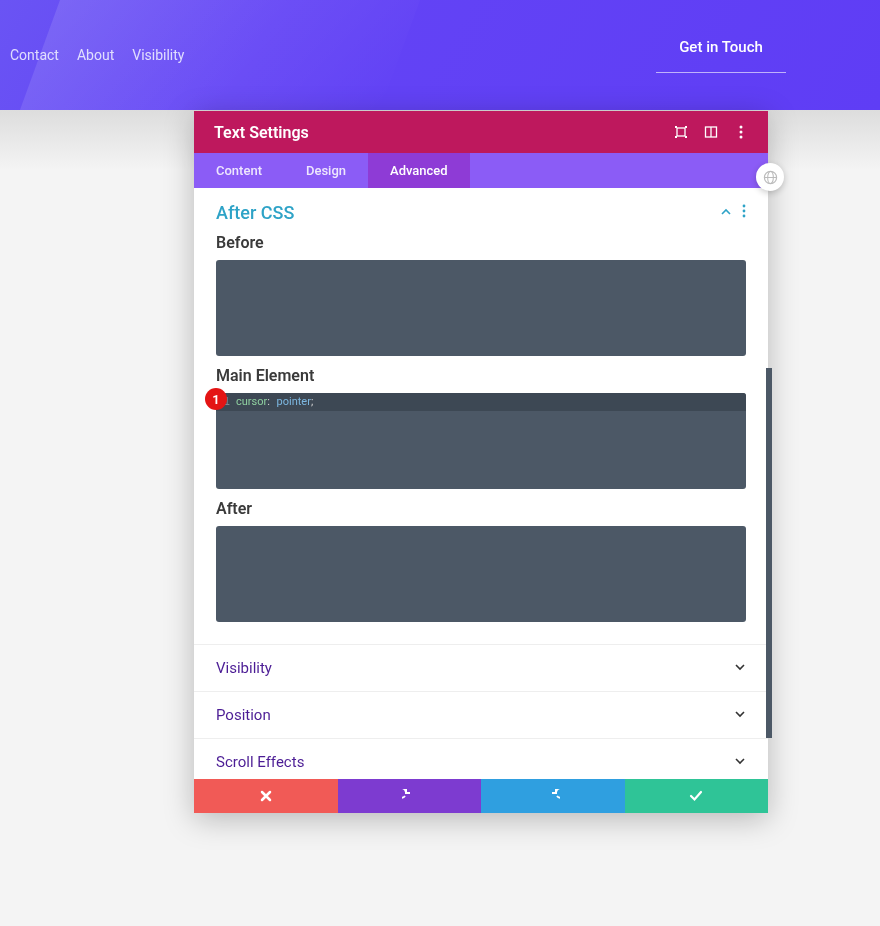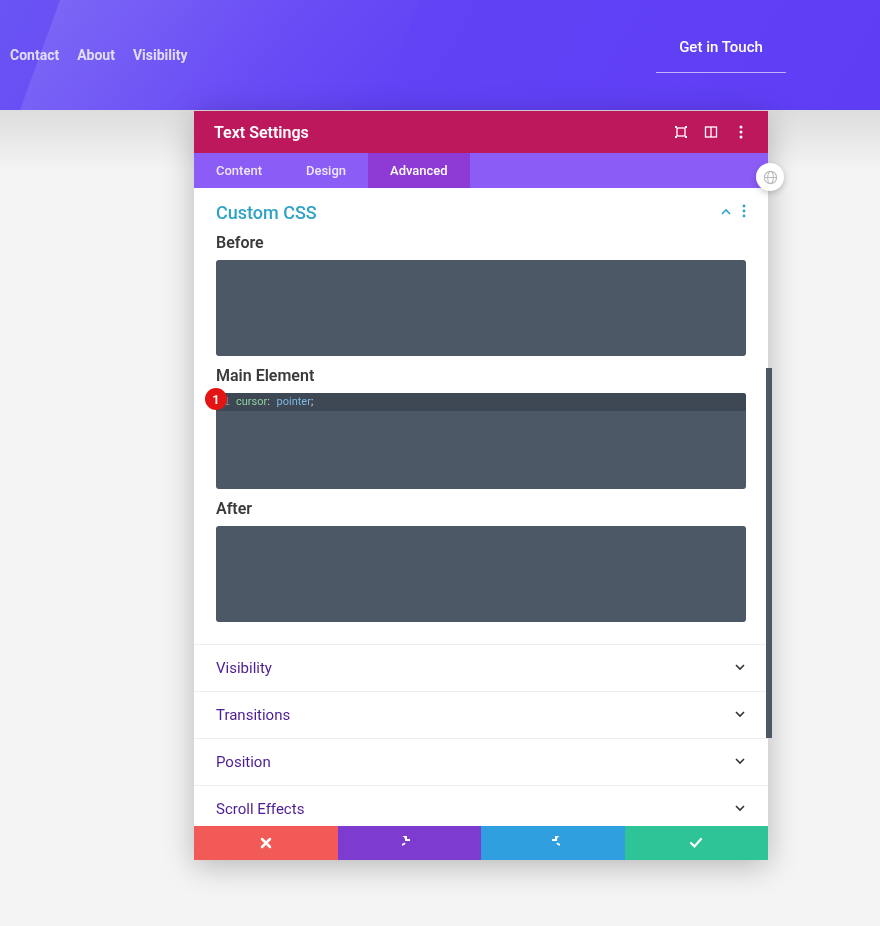--- a/index.html
+++ b/index.html
@@ -37,21 +37,21 @@
       pointer-events: none;
     }
     .nav-left {
       display: flex;
       gap: 18px;
       z-index: 2;
     }
     .nav-left a {
       color: #ececff;
       font-size: 14px;
-      font-weight: 700;
+      font-weight: 400;
       text-decoration: none;
       opacity: 0.9;
       cursor: pointer;
     }
     .cta-wrap {
       z-index: 2;
       padding-right: 84px;
     }
     .cta-link {
       color: #fff;
@@ -318,21 +318,21 @@
         <circle cx="8" cy="8" r="6.5" fill="none" stroke="#bbb" stroke-width="1.3"></circle>
         <ellipse cx="8" cy="8" rx="3" ry="6.5" fill="none" stroke="#bbb" stroke-width="1.1"></ellipse>
         <line x1="1.5" y1="8" x2="14.5" y2="8" stroke="#bbb" stroke-width="1.1"></line>
       </svg>
   </div>
 
   <div class="panel-body">
 
     <div class="section-custom">
       <div class="section-heading-row">
-        <div class="section-heading">Custom CSS</div>
+        <div class="section-heading">After CSS</div>
         <div class="section-heading-icons">
           <span class="chev-icon">
             <svg width="12" height="12" viewBox="0 0 12 12">
                 <path d="M2 8 L6 4 L10 8" fill="none" stroke="#2ea3c7" stroke-width="1.6"></path>
               </svg>
           </span>
           <span class="chev-icon">
             <svg width="4" height="14" viewBox="0 0 4 14">
                 <circle cx="2" cy="2" r="1.4" fill="#2ea3c7"></circle>
                 <circle cx="2" cy="7" r="1.4" fill="#2ea3c7"></circle>
@@ -362,28 +362,20 @@
 
     <div class="collapsed-section">
       <div class="collapsed-title">Visibility</div>
       <div class="collapsed-chev">
         <svg width="12" height="12" viewBox="0 0 12 12">
             <path d="M2 4 L6 8 L10 4" fill="none" stroke="#333" stroke-width="1.6"></path>
           </svg>
       </div>
     </div>
 
-    <div class="collapsed-section">
-      <div class="collapsed-title">Transitions</div>
-      <div class="collapsed-chev">
-        <svg width="12" height="12" viewBox="0 0 12 12">
-            <path d="M2 4 L6 8 L10 4" fill="none" stroke="#333" stroke-width="1.6"></path>
-          </svg>
-      </div>
-    </div>
 
     <div class="collapsed-section">
       <div class="collapsed-title">Position</div>
       <div class="collapsed-chev">
         <svg width="12" height="12" viewBox="0 0 12 12">
             <path d="M2 4 L6 8 L10 4" fill="none" stroke="#333" stroke-width="1.6"></path>
           </svg>
       </div>
     </div>
 

